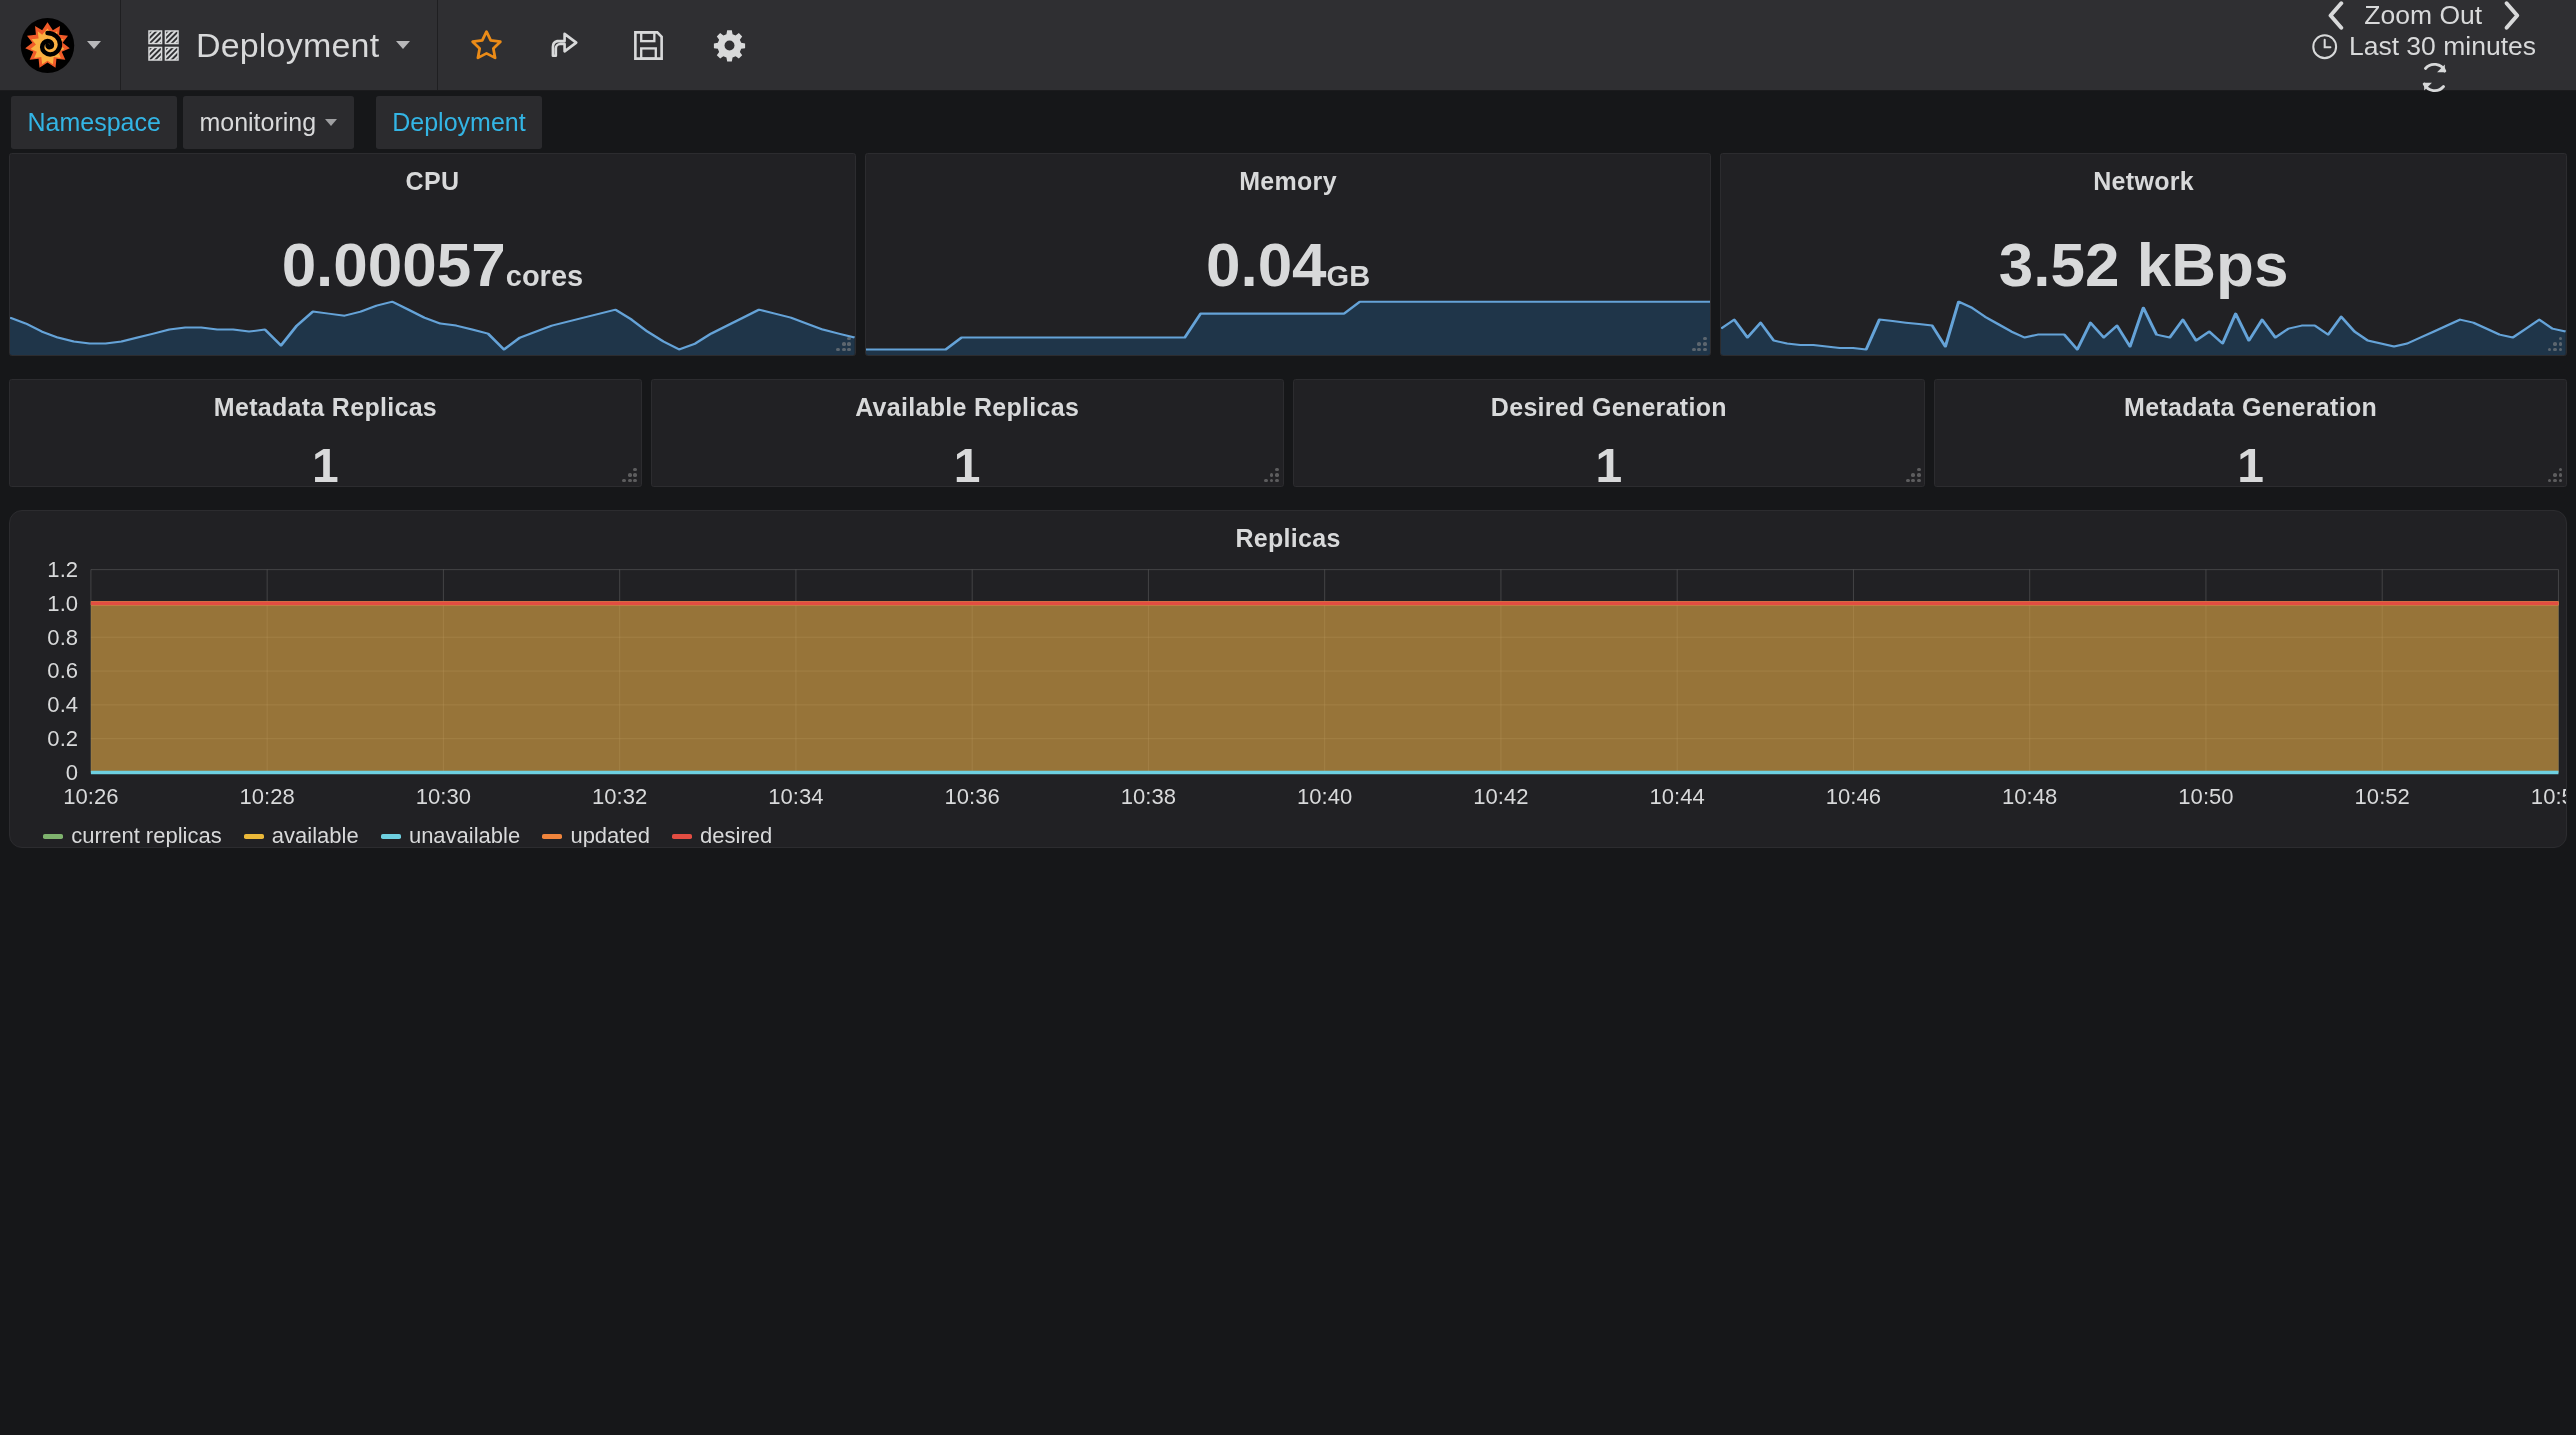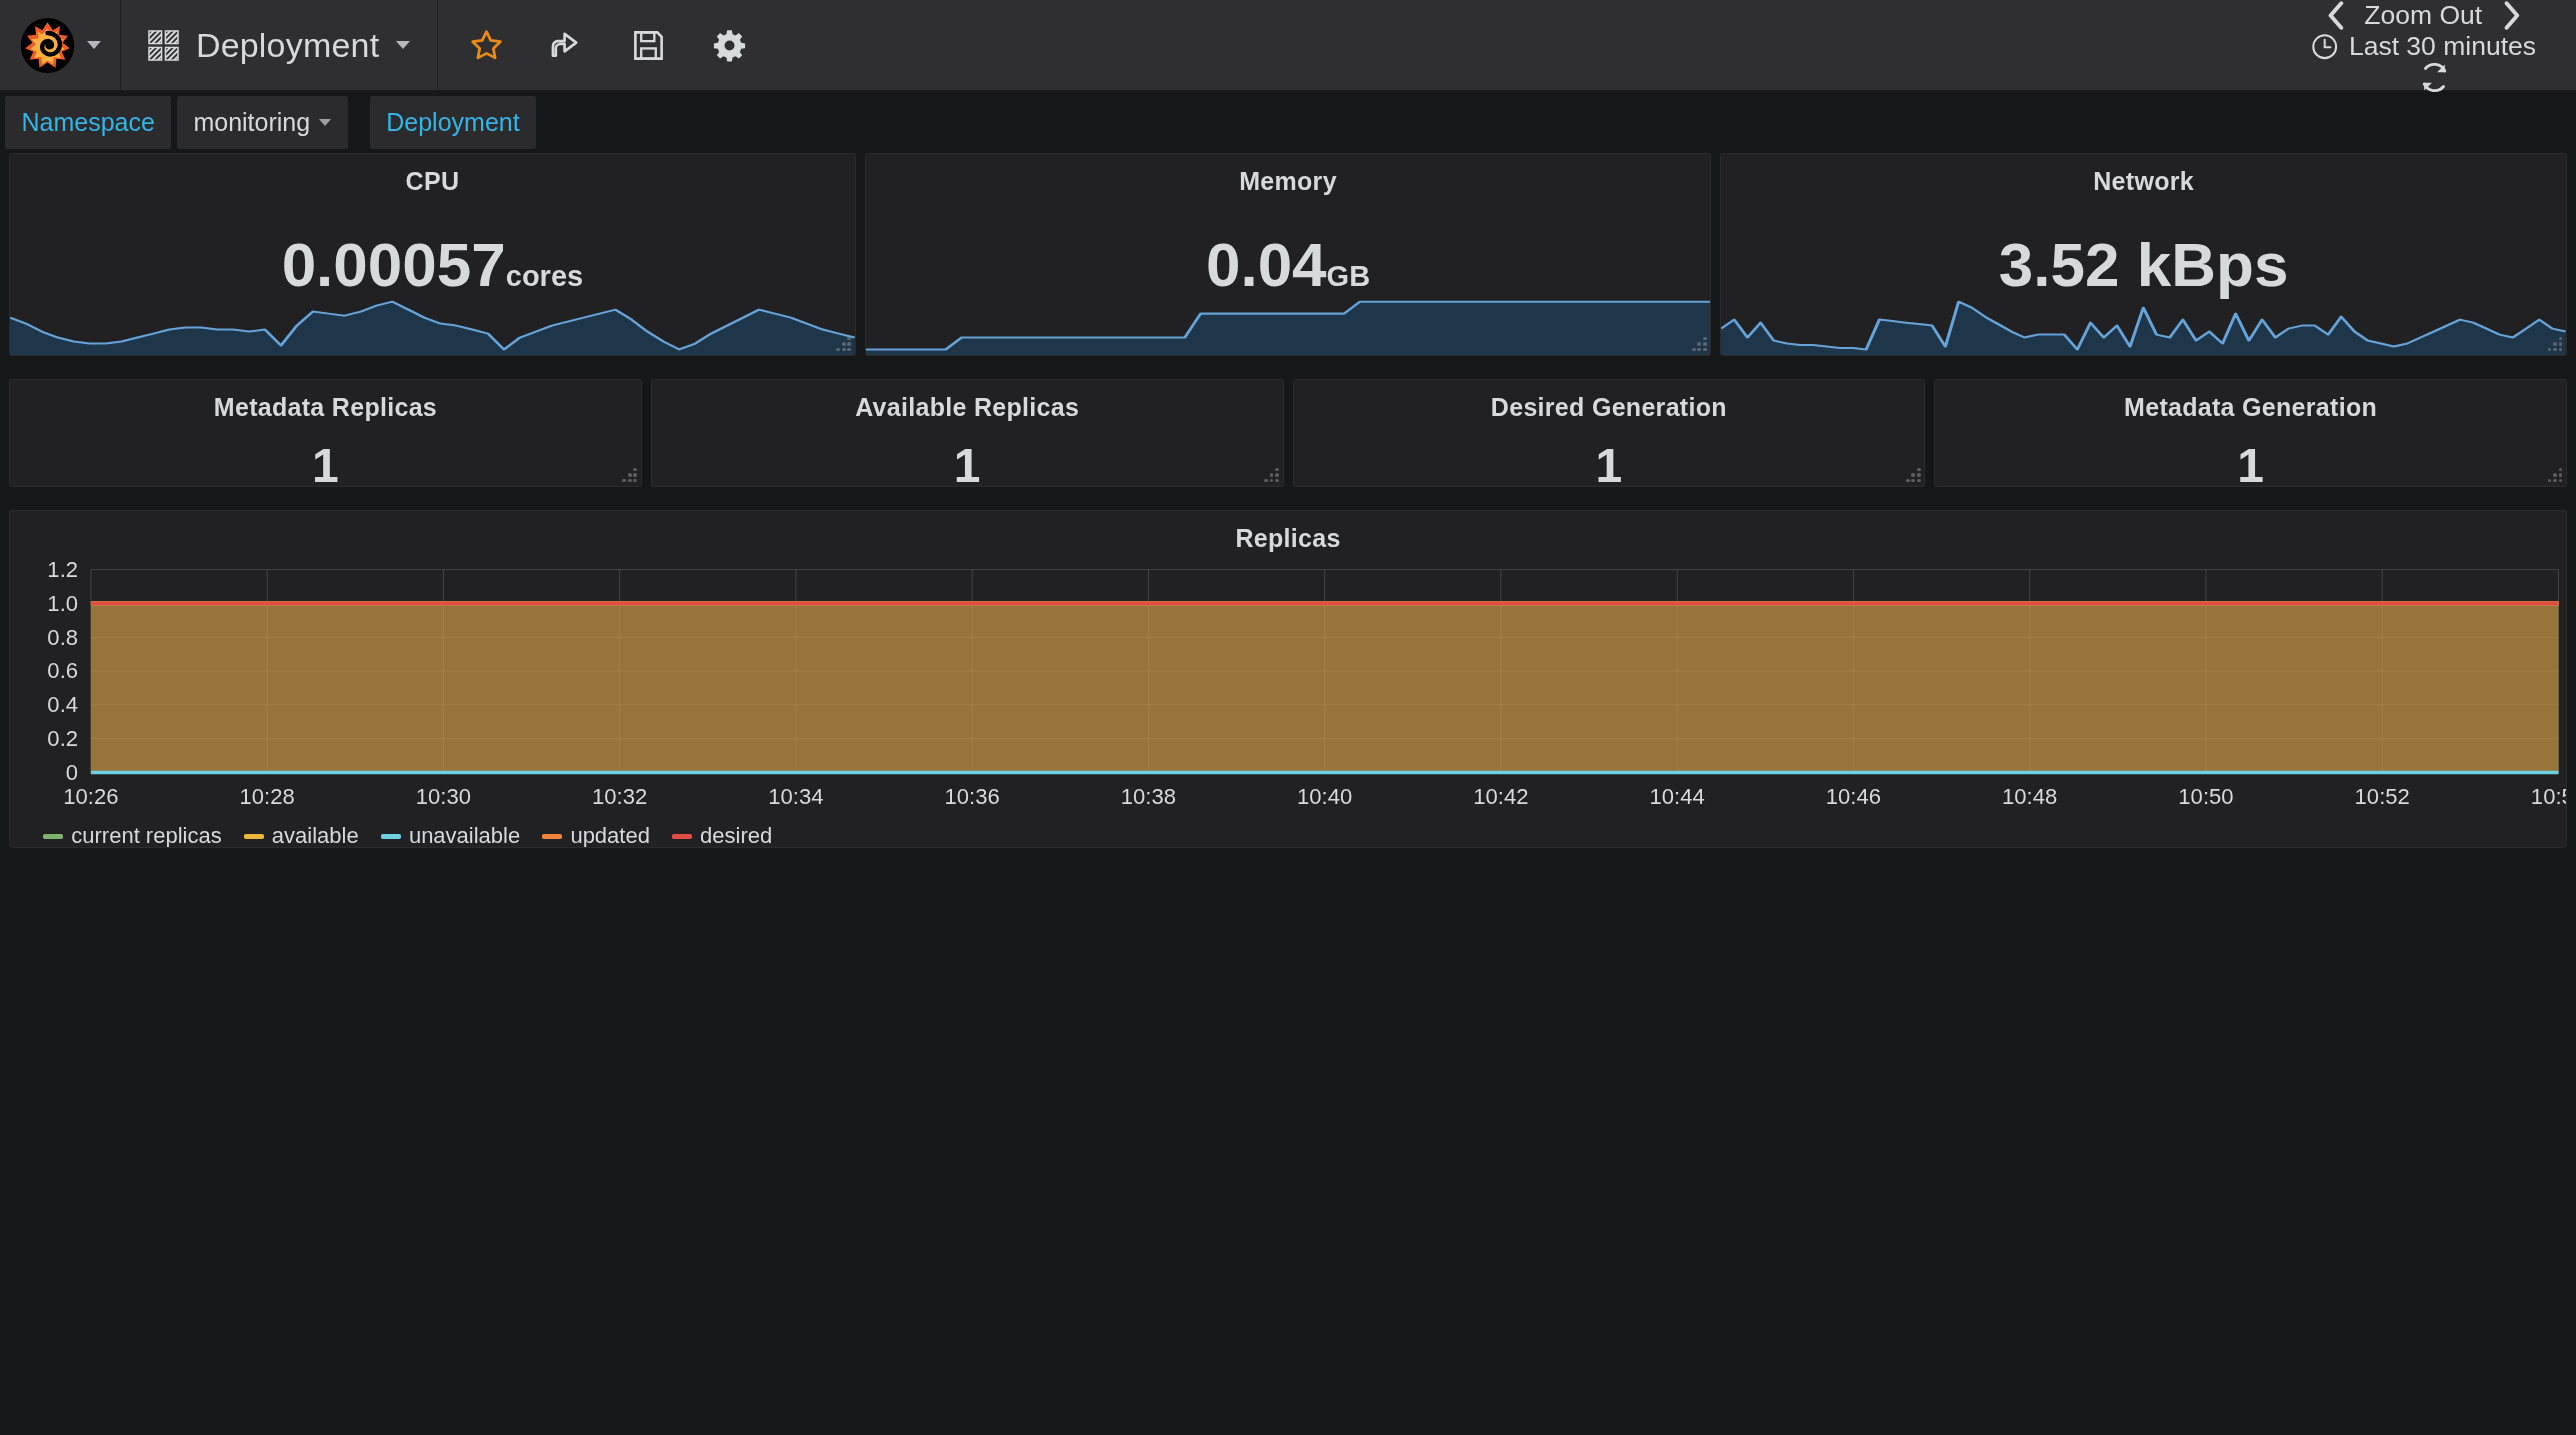--- a/index.html
+++ b/index.html
@@ -63,21 +63,21 @@
     color: #d8d9da; font-size: 26.5px;
     padding: 0 24px;
   }
   .clock-icon { width: 27.4px; height: 27.4px; display:block; }
   .refresh-icon { width: 31px; height: 31px; display:block; margin-left: 22px; }
 
   
   .submenu {
     height: 62px;
     display: flex; align-items: center;
-    padding: 0 5px;
+    padding: 0 11px;
     gap: 5.5px;
     background: #161719;
   }
   .var-pill {
     height: 53px;
     display: flex; align-items: center;
     padding: 0 16.5px;
     background: #2b2b2e;
     border-radius: 2.7px;
     font-size: 25px;
@@ -145,21 +145,21 @@
   .stat-panel { height: 108px; flex: 1; }
   .stat-value {
     text-align: center;
     color: #d8d9da;
     font-size: 48px;
     font-weight: bold;
     margin-top: 16.5px;
   }
 
   
-  .graph-panel { flex: 1; height: 338px; }
+  .graph-panel { flex: 1; height: 338px; border-radius: 13px; }
   .graph-body { position: relative; height: 265px; margin-top: 1.8px; }
   .graph-svg { display: block; width: 100%; height: 100%; }
   .legend {
     display: flex; align-items: center;
     gap: 22px;
     padding: 3.7px 0 0 33px;
     font-size: 22px;
     color: #d8d9da;
   }
   .legend-item { display: flex; align-items: center; gap: 8.2px; }

